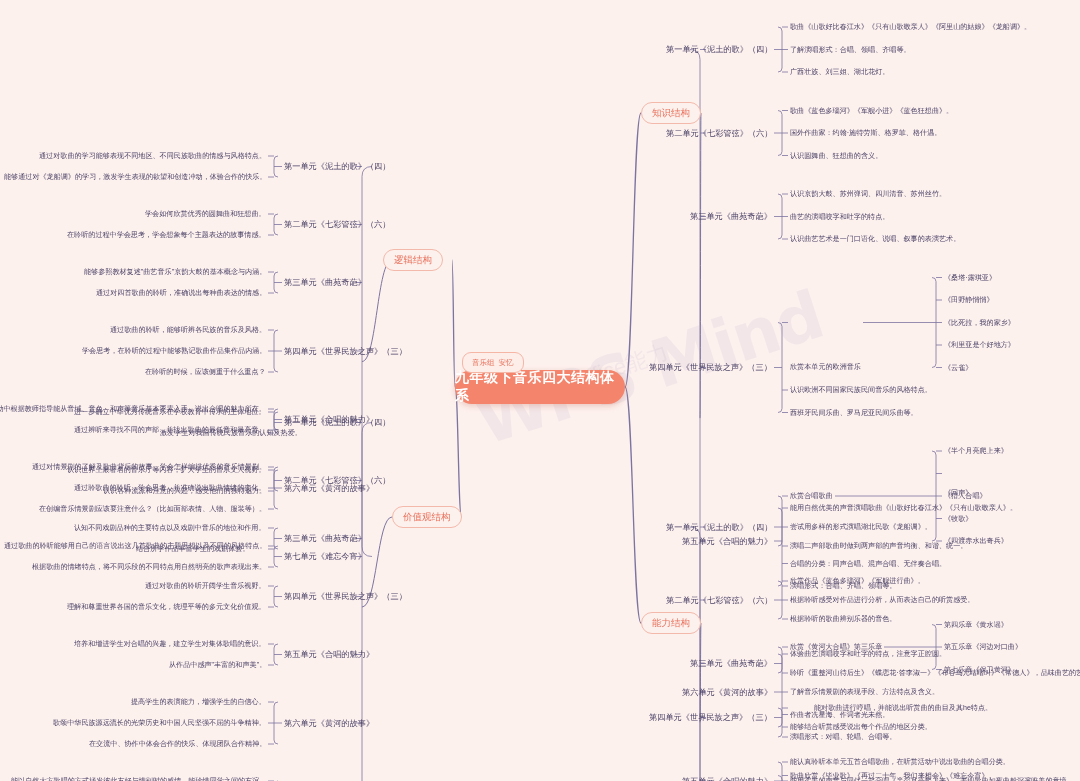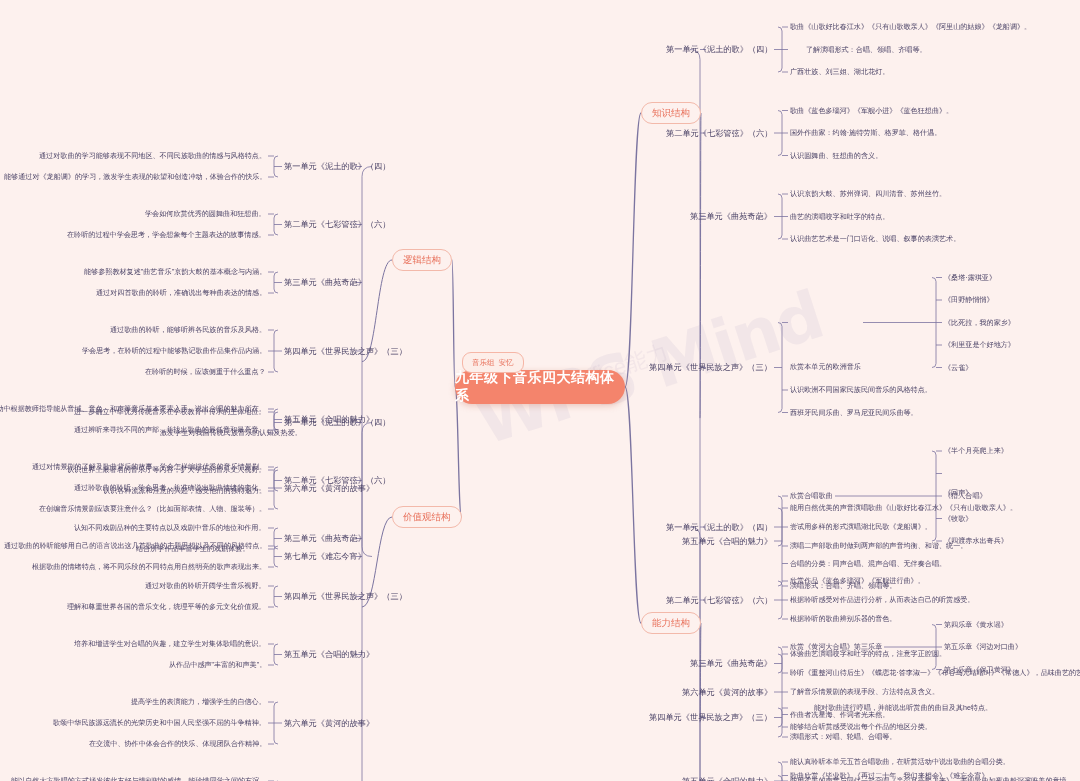--- a/index.html
+++ b/index.html
@@ -272,26 +272,26 @@
     </svg>
 
   <div class="root-badge">
     <span>音乐组</span>
     <span>安忆</span>
   </div>
   <div class="root">九年级下音乐四大结构体系</div>
 
   <div class="cat" id="cat-knowledge" style="left:641px; top:102px;">知识结构</div>
   <div class="cat" id="cat-ability" style="left:641px; top:612px;">能力结构</div>
-  <div class="cat" id="cat-logic" style="left:392px; top:249px;">逻辑结构</div>
+  <div class="cat" id="cat-logic" style="left:383px; top:249px;">逻辑结构</div>
   <div class="cat" id="cat-values" style="left:392px; top:506px;">价值观结构</div>
 
   <div id="nodes">
       <div class="node leaf" style="top: 22px; left: 790px;">歌曲《山歌好比春江水》《只有山歌敬亲人》《阿里山的姑娘》《龙船调》。</div>
-      <div class="node leaf" style="top: 44.5px; left: 790px; margin-left: 16px;">了解演唱形式：合唱、领唱、齐唱等。</div>
+      <div class="node leaf" style="top: 44.5px; left: 790px;">了解演唱形式：合唱、领唱、齐唱等。</div>
       <div class="node leaf" style="top: 67px; left: 790px;">广西壮族、刘三姐、湖北花灯。</div>
       <div class="node unit" style="top: 44px; left: 666px;">第一单元《泥土的歌》（四）</div>
       <div class="node leaf" style="top: 105.5px; left: 790px;">歌曲《蓝色多瑙河》《军舰小进》《蓝色狂想曲》。</div>
       <div class="node leaf" style="top: 128px; left: 790px;">国外作曲家：约翰·施特劳斯、格罗菲、格什温。</div>
       <div class="node leaf" style="top: 150.5px; left: 790px;">认识圆舞曲、狂想曲的含义。</div>
       <div class="node unit" style="top: 127.5px; left: 666px;">第二单元《七彩管弦》（六）</div>
       <div class="node leaf" style="top: 189px; left: 790px;">认识京韵大鼓、苏州弹词、四川清音、苏州丝竹。</div>
       <div class="node leaf" style="top: 211.5px; left: 790px;">曲艺的演唱咬字和吐字的特点。</div>
       <div class="node leaf" style="top: 234px; left: 790px;">认识曲艺艺术是一门口语化、说唱、叙事的表演艺术。</div>
       <div class="node unit" style="top: 211px; left: 690px;">第三单元《曲苑奇葩》</div>

